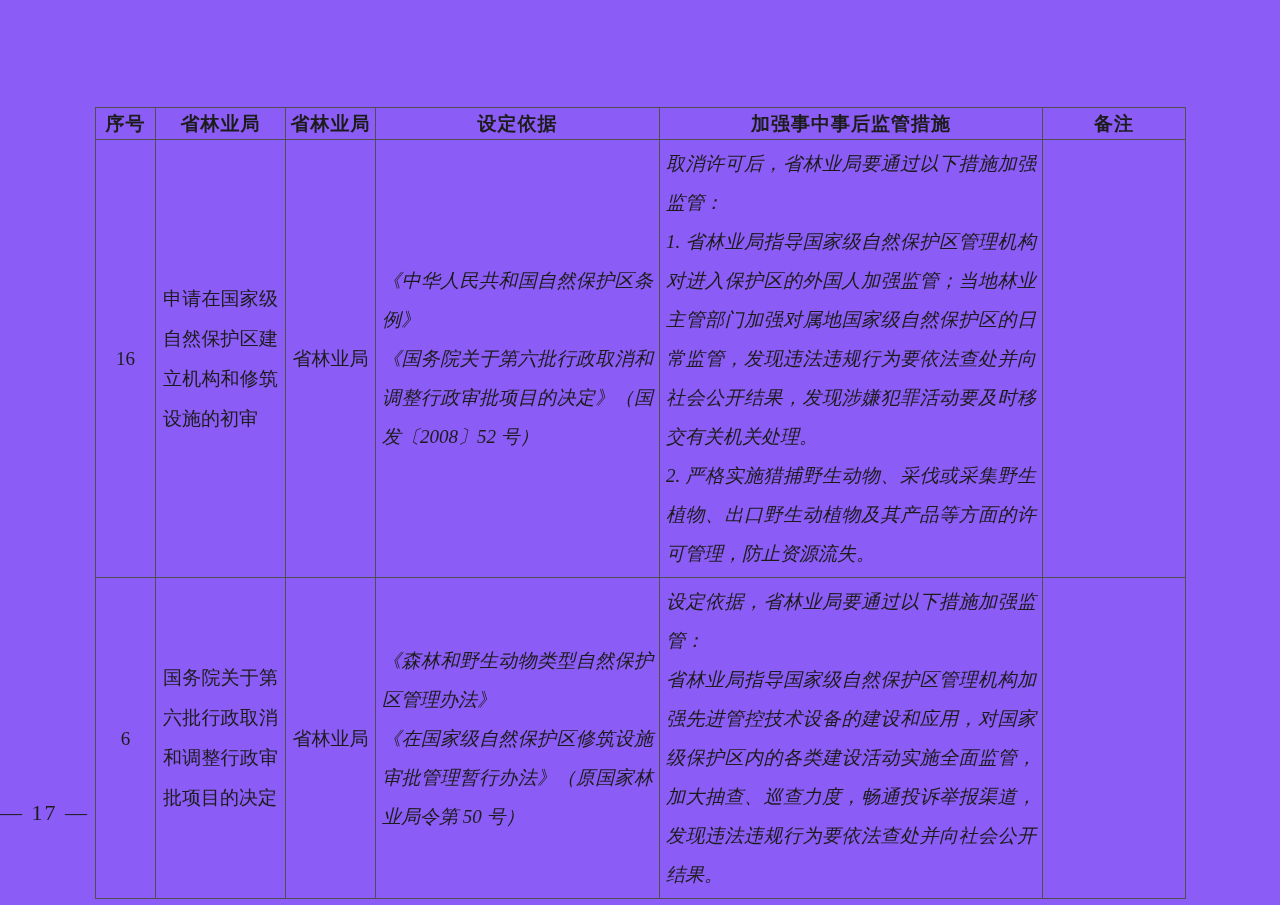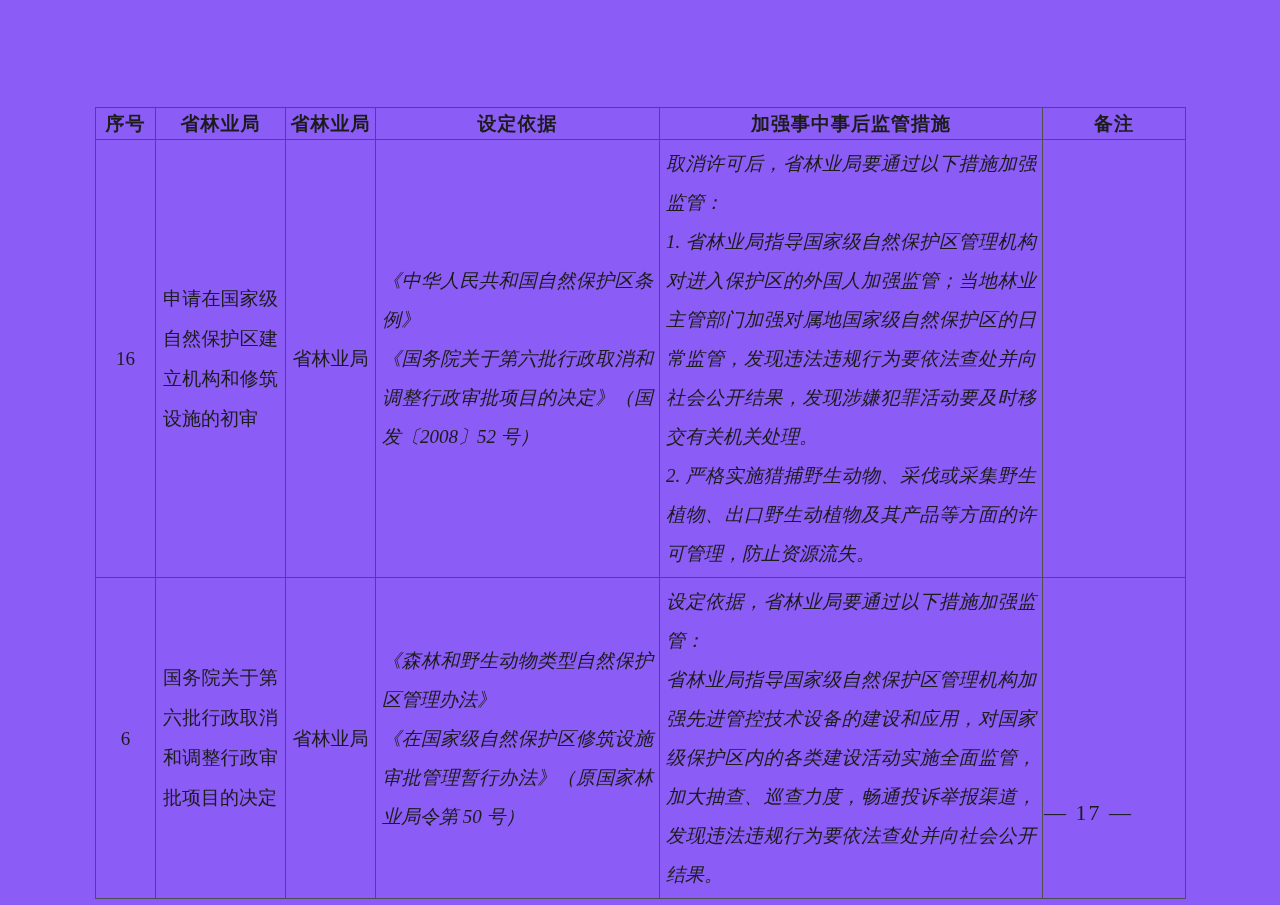--- a/index.html
+++ b/index.html
@@ -60,25 +60,24 @@
   .doc-table p {
     margin: 0;
     text-align: justify;
     font-style: italic;
   }
   .footer {
     position: absolute;
     top: 800px;
     left: 0;
     width: 1121px;
-    text-align: right;
+    text-align: left;
     font-size: 22px;
     color: #1c1c1c;
     letter-spacing: 2px;
-    padding-left: 12px;
   }
 </style>
 </head>
 <body>
 
 <div class="page">
 
   <table class="doc-table">
     <colgroup>
       <col style="width:60px">

